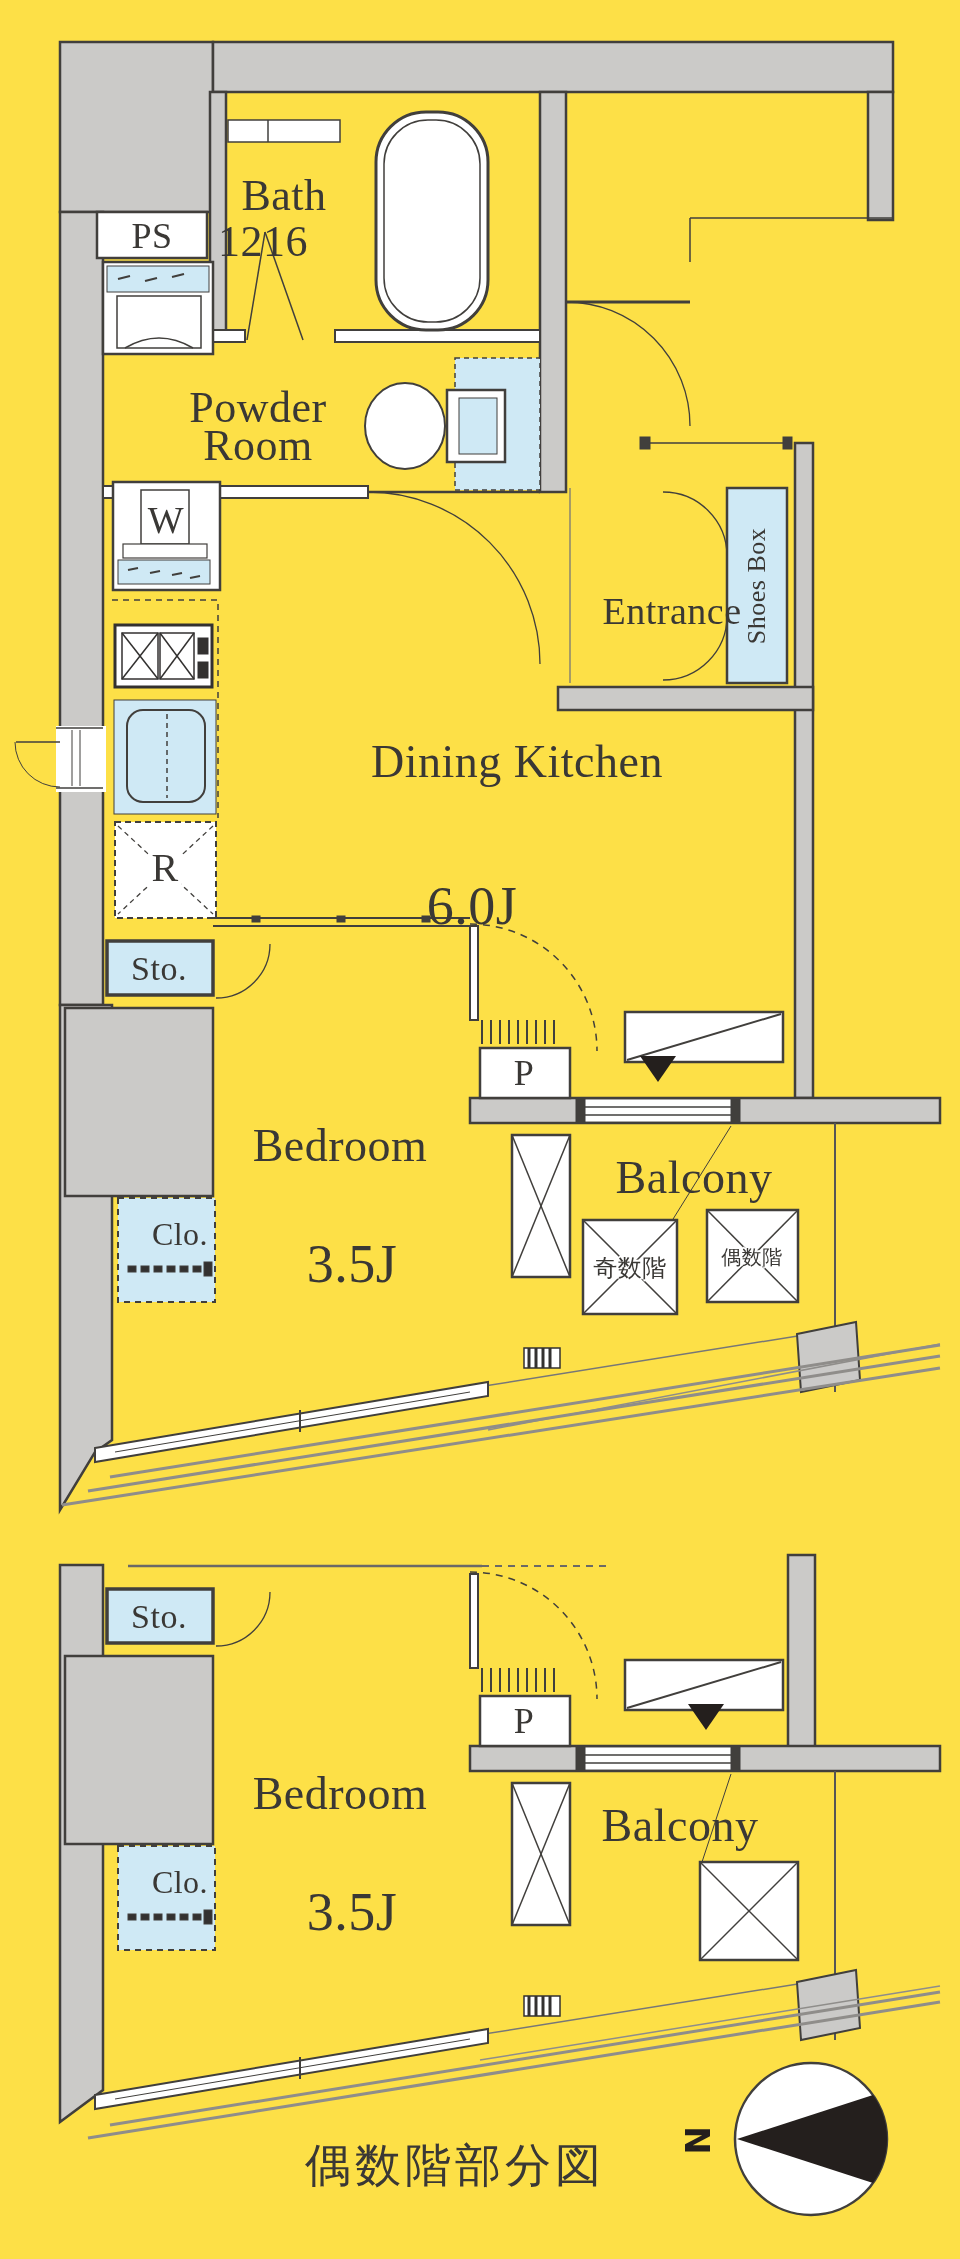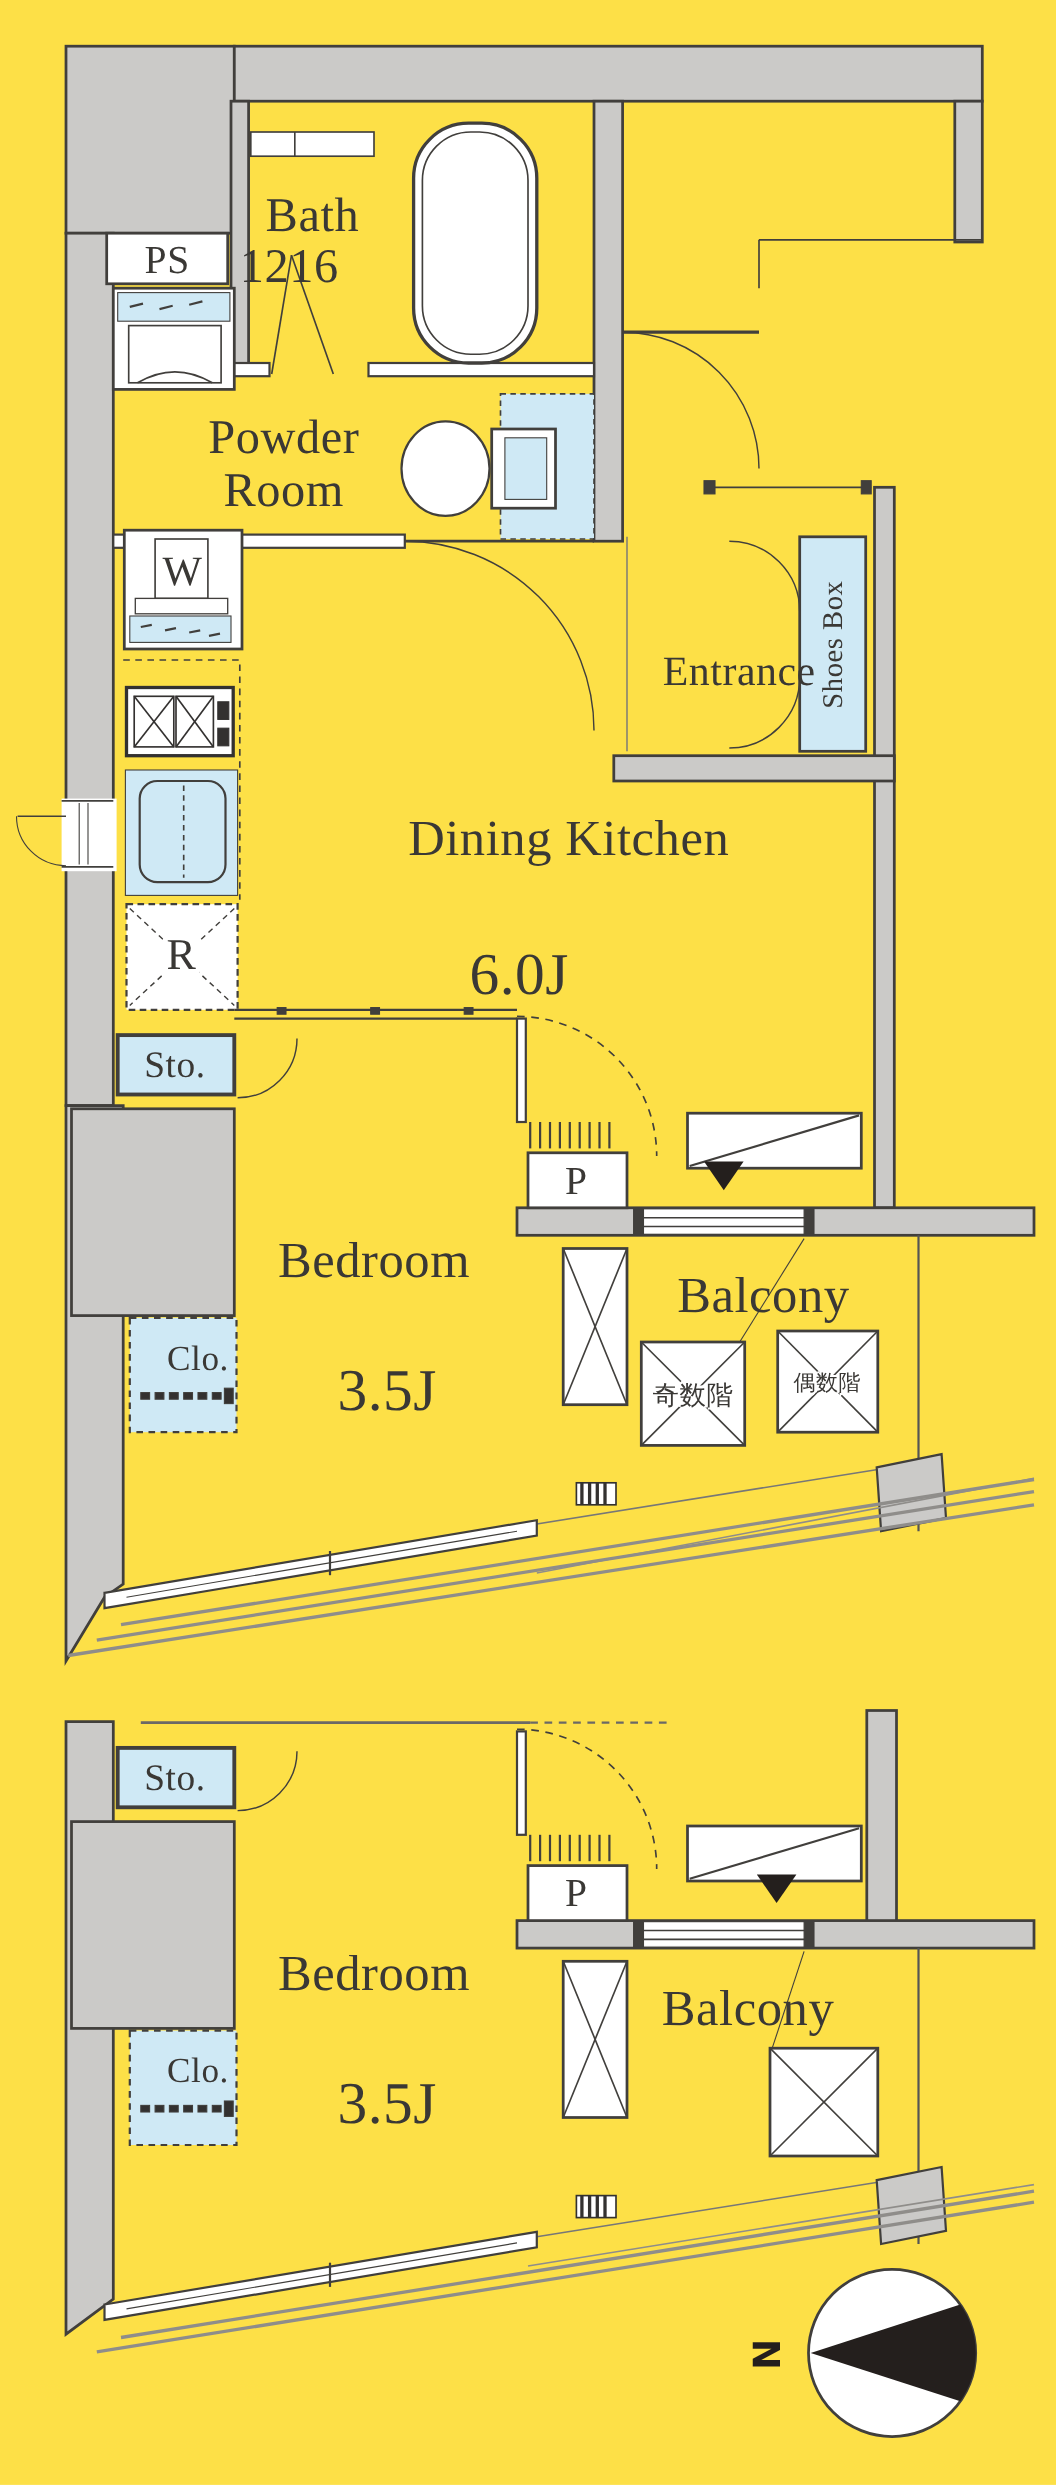--- a/index.html
+++ b/index.html
@@ -327,38 +327,39 @@
 
   <g>
     <circle cx="811" cy="2139" r="76" fill="#fff" stroke="#413f3c" stroke-width="2.5"></circle>
     <path d="M 737,2139 L 873,2095 A 76 76 0 0 1 873,2183 Z" fill="#241f1d"></path>
   </g>
 </svg>
 
   <div class="lbl s44" style="left:284px;top:196px;">Bath</div>
   <div class="lbl s44" style="left:263px;top:242px;">1216</div>
   <div class="lbl s36" style="left:152px;top:236px;">PS</div>
-  <div class="lbl s44" style="left:258px;top:398px;text-align:center;">Powder</div>
+  <div class="lbl s44" style="left:258px;top:408px;text-align:center;">Powder</div>
   <div class="lbl s44" style="left:258px;top:446px;text-align:right;">Room</div>
   <div class="lbl s38" style="left:166px;top:520px;">W</div>
   <div class="lbl s38" style="left:672px;top:584px;margin-top:27px;">Entrance</div>
   <div class="lbl s26 rot90" style="left:757px;top:586px;">Shoes Box</div>
   <div class="lbl s46" style="left:470px;top:762px;margin-left:47px;">Dining Kitchen</div>
-  <div class="lbl s54" style="left:472px;top:886px;">6.0J</div>
+  <div class="lbl s54" style="left:472px;top:906px;">6.0J</div>
   <div class="lbl s40 whitebg" style="left:165px;top:868px;">R</div>
   <div class="lbl s34" style="left:159px;top:969px;">Sto.</div>
   <div class="lbl s46" style="left:340px;top:1146px;">Bedroom</div>
   <div class="lbl s54" style="left:352px;top:1264px;">3.5J</div>
   <div class="lbl s32" style="left:160px;top:1234px;">Clo.</div>
   <div class="lbl s36" style="left:524px;top:1073px;">P</div>
   <div class="lbl s46" style="left:694px;top:1178px;">Balcony</div>
   <div class="lbl jp halo" style="left:630px;top:1268px;font-size:24px;">奇数階</div>
   <div class="lbl jp halo" style="left:752px;top:1257px;font-size:20px;">偶数階</div>
 
   <div class="lbl s34" style="left:159px;top:1617px;">Sto.</div>
   <div class="lbl s46" style="left:340px;top:1794px;">Bedroom</div>
   <div class="lbl s54" style="left:352px;top:1912px;">3.5J</div>
   <div class="lbl s32" style="left:160px;top:1882px;">Clo.</div>
   <div class="lbl s36" style="left:524px;top:1721px;">P</div>
   <div class="lbl s46" style="left:680px;top:1826px;">Balcony</div>
 
+  <div class="lbl caption" style="left:455px;top:2165px;">偶数階部分図</div>
   <div class="lbl north" style="left:698px;top:2140px;">N</div>
 </div>
 
 </body></html>

